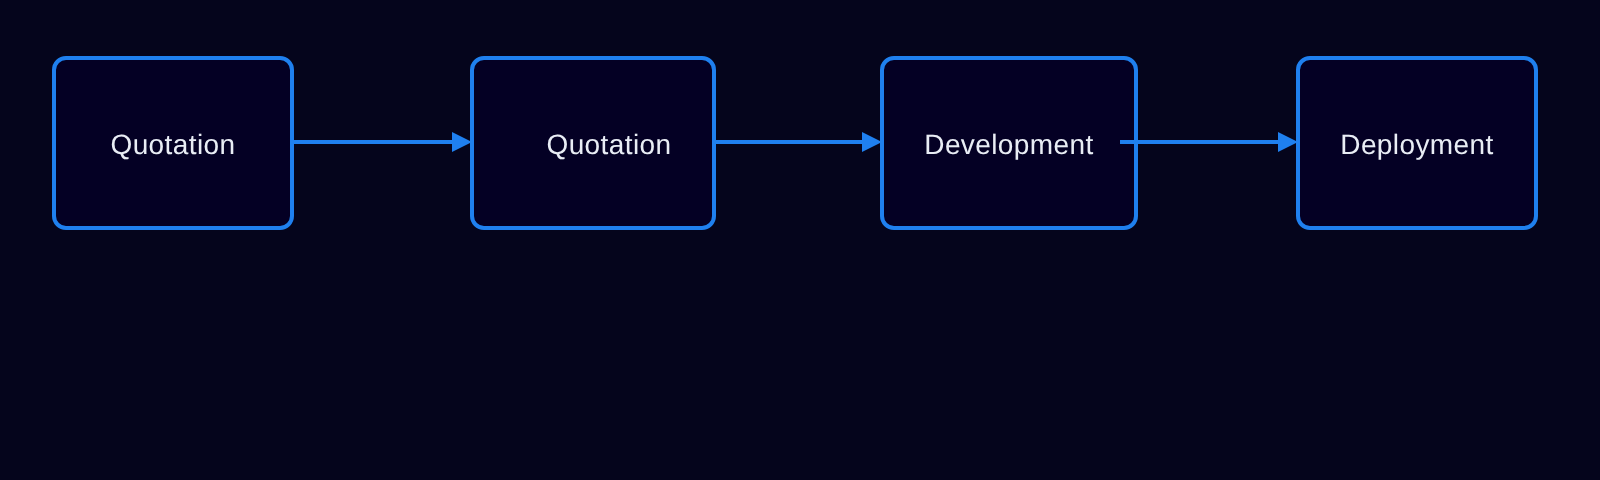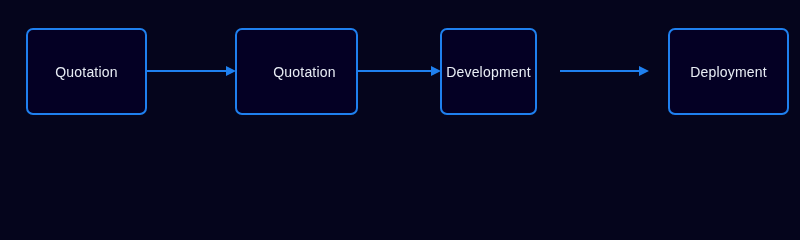--- a/index.html
+++ b/index.html
@@ -36,22 +36,22 @@
     color: #e9edf5;
     font-family: "Liberation Sans", sans-serif;
     font-size: 14px;
     font-weight: 400;
     letter-spacing: 0.2px;
     white-space: nowrap;
     line-height: 1;
   }
   .flow-node-1 { left: 26px;  width: 121px; }
   .flow-node-2 { left: 235px; width: 123px; padding-left: 16px; }
-  .flow-node-3 { left: 440px; width: 97px; }
-  .flow-node-4 { left: 648px; width: 121px; margin-left: 20px; }
+  .flow-node-3 { left: 440px; width: 129px; }
+  .flow-node-4 { left: 648px; width: 121px; }
 
   .flow-edge {
     position: absolute;
     top: 66px;
     height: 11px;
   }
   .flow-edge-line {
     position: absolute;
     left: 0;
     top: 4px;

